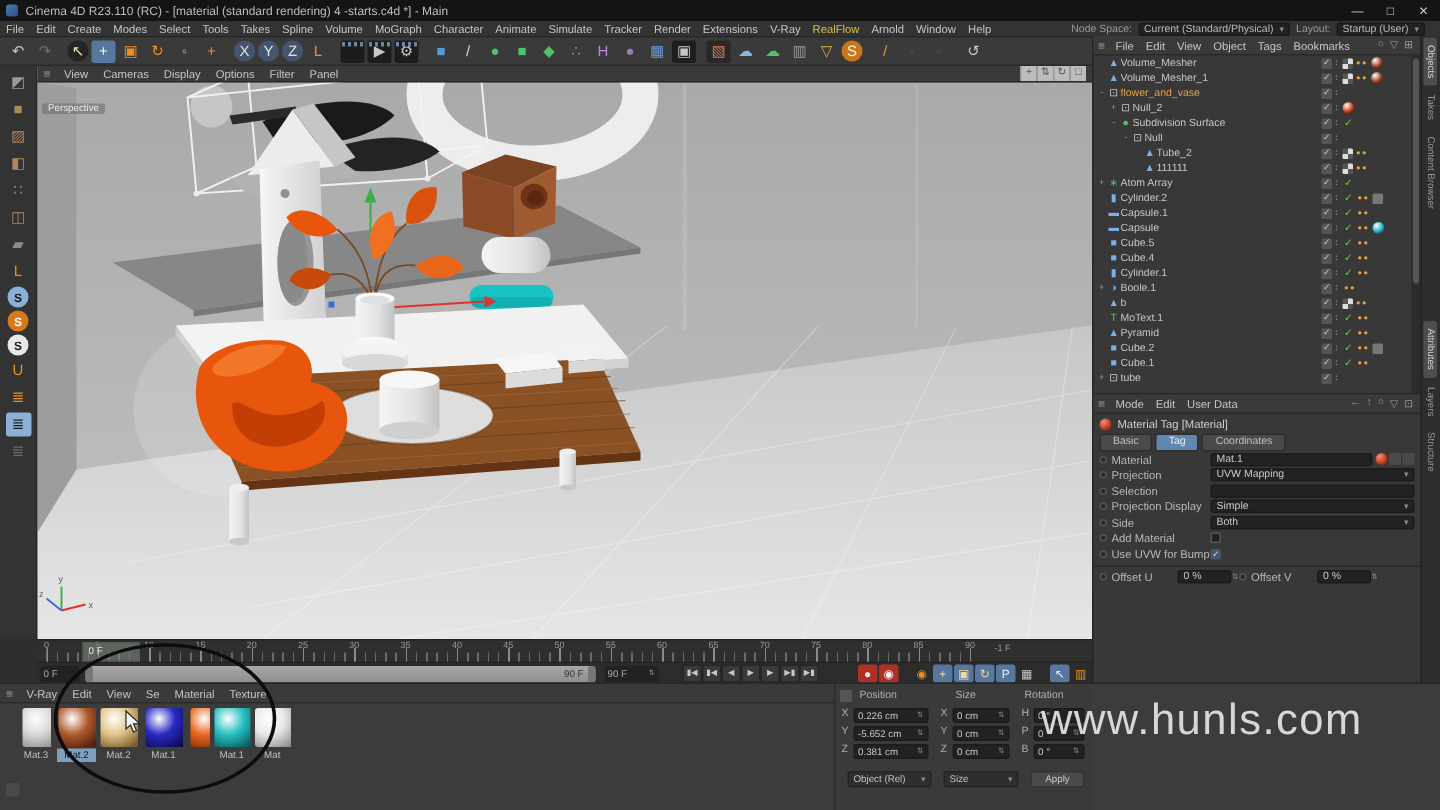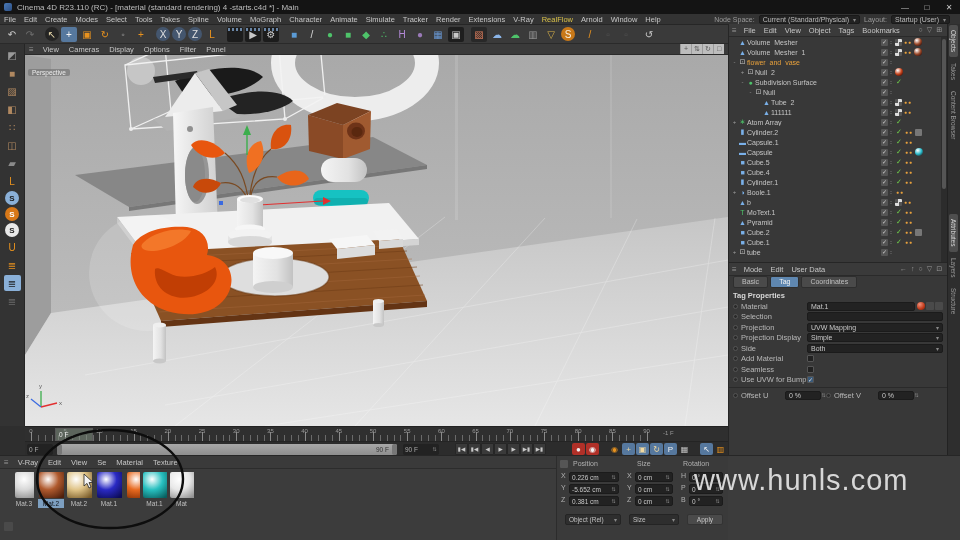--- a/index.html
+++ b/index.html
@@ -693,52 +693,55 @@
           <span class="mi">User Data</span>
         </span>
       <span class="ricons" id="attricons">
           <span>←</span>
           <span>↑</span>
           <span>○</span>
           <span>▽</span>
           <span>⊡</span>
         </span>
     </div>
+    <div id="attrtitle">
+      <span class="redsphere"></span>
+      <span>Material Tag [Material]</span>
+    </div>
     <div id="attrtabs">
         <span class="atab">Basic</span>
         <span class="atab active">Tag</span>
         <span class="atab">Coordinates</span>
       </div>
-    <div id="attrsection">Tag Properties</div>
     <div id="attrfields">
         <div class="frow">
           <span class="adot"></span>
           <span class="flabel">Material</span>
           <span class="fctl">
             <span class="tinput">Mat.1</span>
             <span class="redsphere" style="width: 8px; margin-left: 2px; margin-right: 0px;"></span>
             <span class="minibtn"></span>
             <span class="minibtn"></span>
           </span>
         </div>
         <div class="frow">
           <span class="adot"></span>
-          <span class="flabel">Selection</span>
-          <span class="fctl">
-            <span class="tinput"></span>
-          </span>
-        </div>
-        <div class="frow">
-          <span class="adot"></span>
           <span class="flabel">Projection</span>
           <span class="fctl">
             <span class="tselect">
               <span>UVW Mapping</span>
               <span class="car">▾</span>
             </span>
+          </span>
+        </div>
+        <div class="frow">
+          <span class="adot"></span>
+          <span class="flabel">Selection</span>
+          <span class="fctl">
+            <span class="tinput"></span>
           </span>
         </div>
         <div class="frow">
           <span class="adot"></span>
           <span class="flabel">Projection Display</span>
           <span class="fctl">
             <span class="tselect">
               <span>Simple</span>
               <span class="car">▾</span>
             </span>
@@ -752,25 +755,20 @@
               <span>Both</span>
               <span class="car">▾</span>
             </span>
           </span>
         </div>
       </div>
     <div id="attrchecks">
         <div class="frow">
           <span class="adot"></span>
           <span class="flabel">Add Material</span>
-          <span class="cb"></span>
-        </div>
-        <div class="frow">
-          <span class="adot"></span>
-          <span class="flabel">Seamless</span>
           <span class="cb"></span>
         </div>
         <div class="frow">
           <span class="adot"></span>
           <span class="flabel">Use UVW for Bump</span>
           <span class="cb on">✓</span>
         </div>
       </div>
     <div id="attrsep"></div>
     <div id="attruv">

